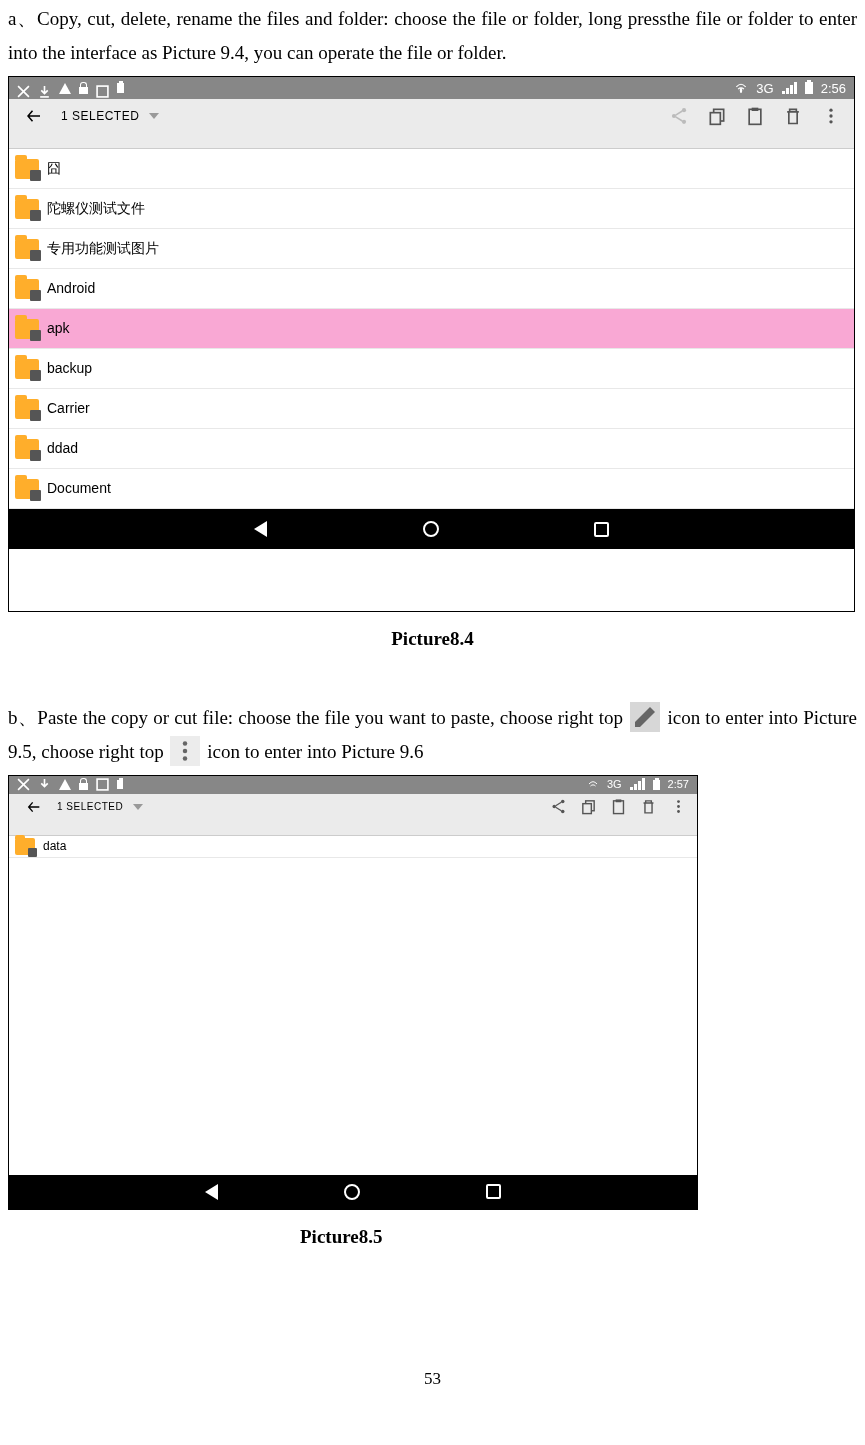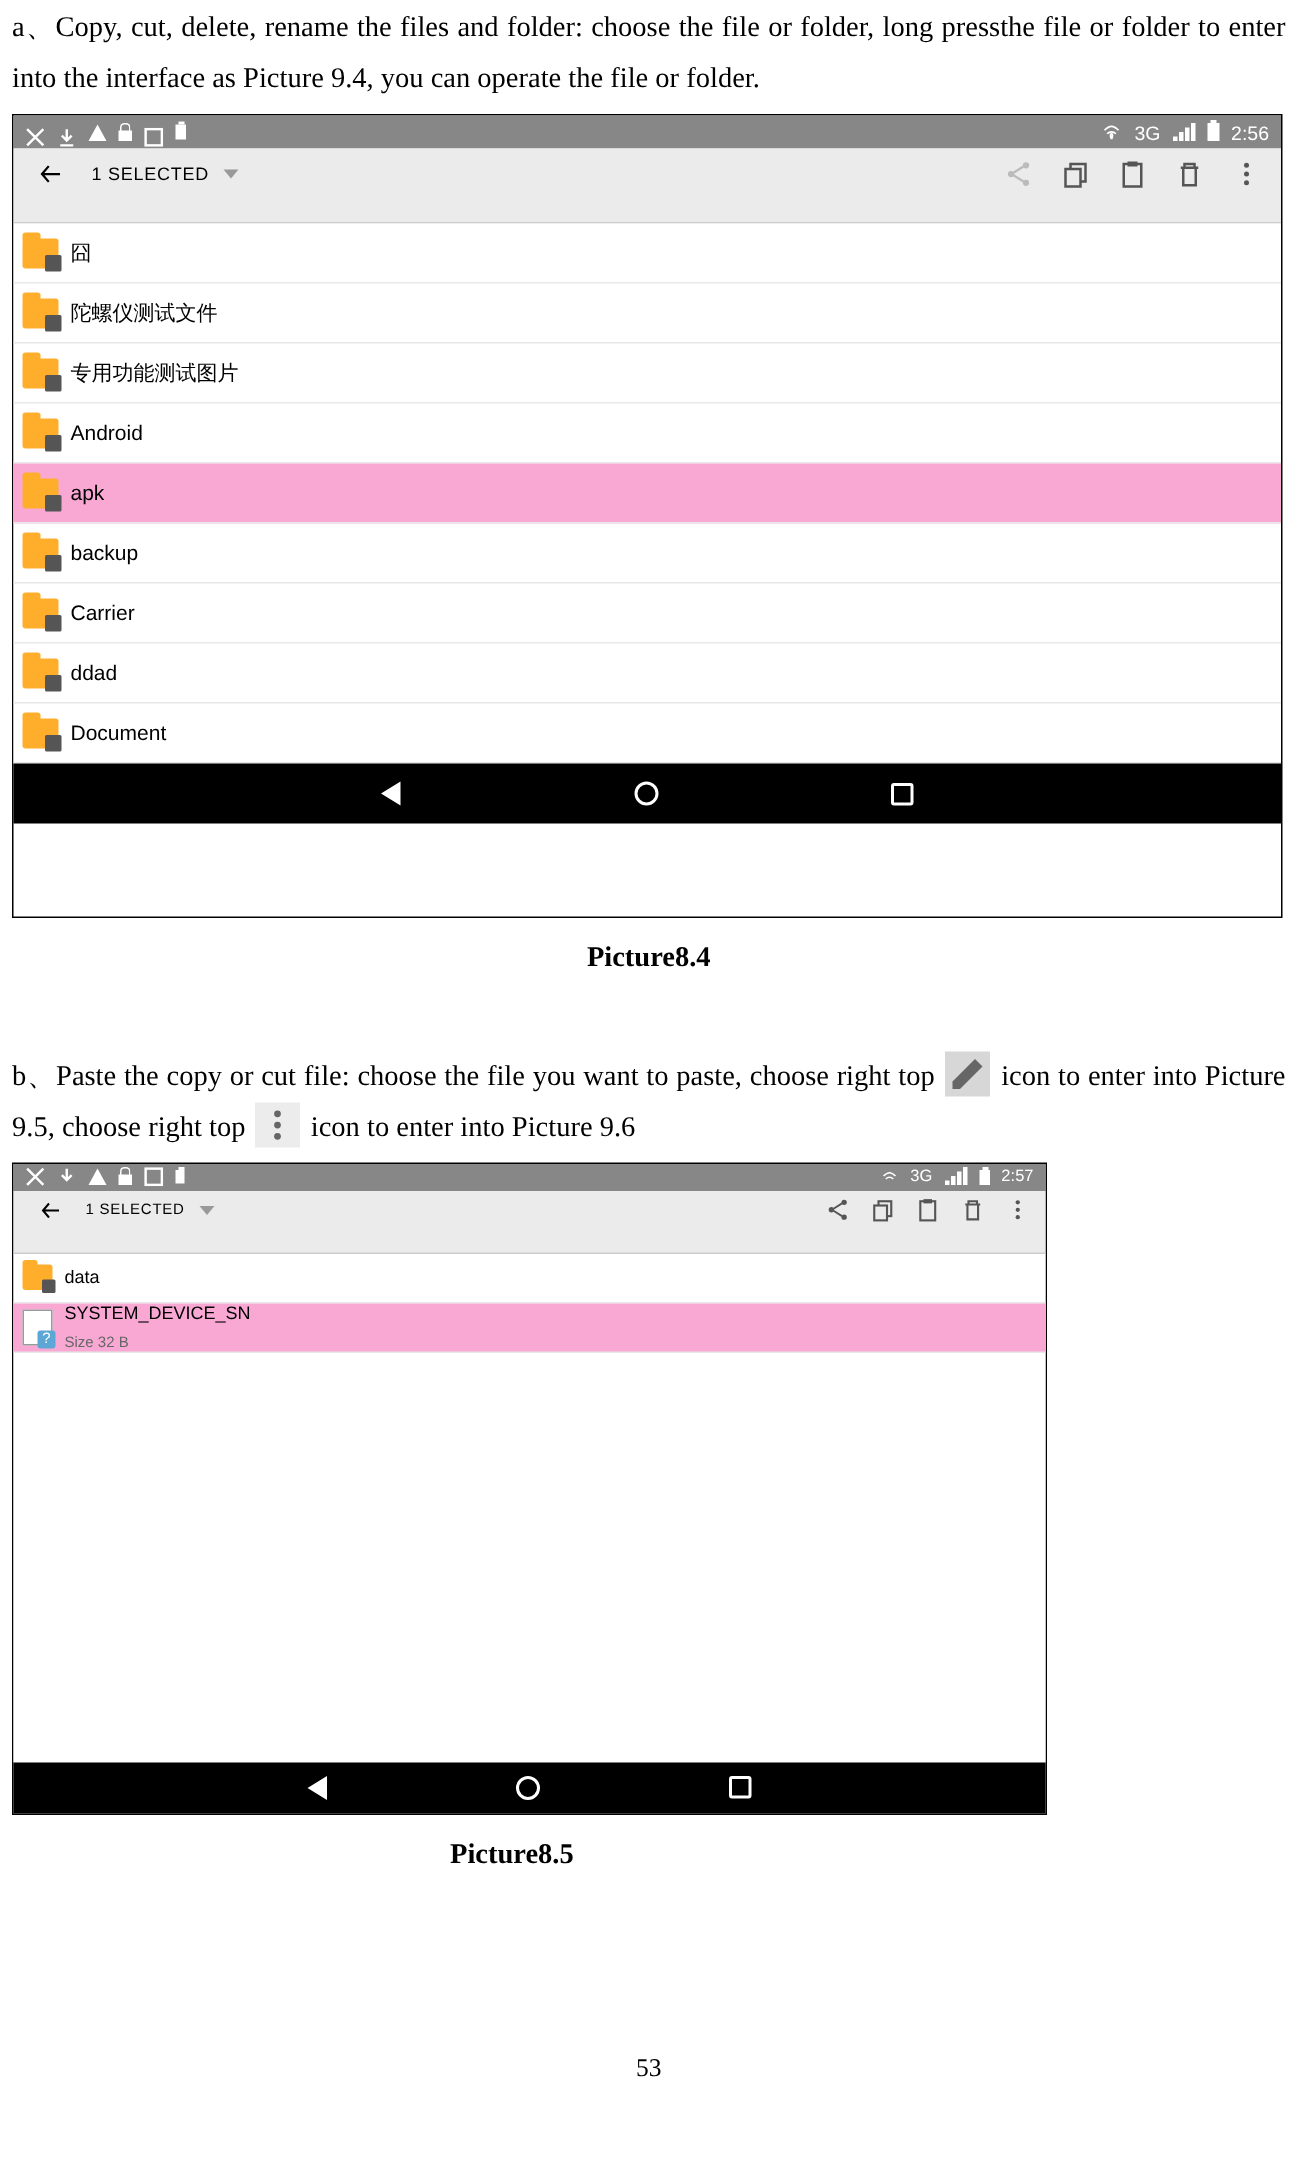--- a/index.html
+++ b/index.html
@@ -103,21 +103,21 @@
   .file-list { width: 100%; font-family: Arial, sans-serif; background: #fff; }
   .file-row {
     height: 40px;
     display: flex;
     align-items: center;
     padding: 0 6px;
     border-bottom: 1px solid #e8e8e8;
     font-size: 14px;
     gap: 8px;
   }
-  .file-row.small { height: 33px; font-size: 12px; }
+  .file-row.small { height: 22px; font-size: 12px; }
   .file-row.sel { background: #f9a8d4; }
   .folder-icon {
     width: 24px; height: 20px; background: #ffae2b;
     position: relative; border-radius: 2px;
   }
   .folder-icon::before {
     content:''; position:absolute; top:-4px; left:0; width:12px; height:5px;
     background:#ffae2b; border-radius:2px 2px 0 0;
   }
   .folder-icon::after {
@@ -382,27 +382,20 @@
             </svg>
           </div>
       </div>
       <div class="file-list" id="list2">
           <div class="file-row small">
             <div class="folder-icon small"></div>
             <div>
               <div>data</div>
             </div>
           </div>
-          <div class="file-row small sel">
-            <div class="file-icon"></div>
-            <div>
-              <div>SYSTEM_DEVICE_SN</div>
-              <div class="file-meta">Size 32 B</div>
-            </div>
-          </div>
         </div>
       <div class="empty-area"></div>
       <div class="nav-bar small">
         <div class="nav-tri"></div>
         <div class="nav-cir"></div>
         <div class="nav-sq"></div>
       </div>
     </div>
   </div>
 

